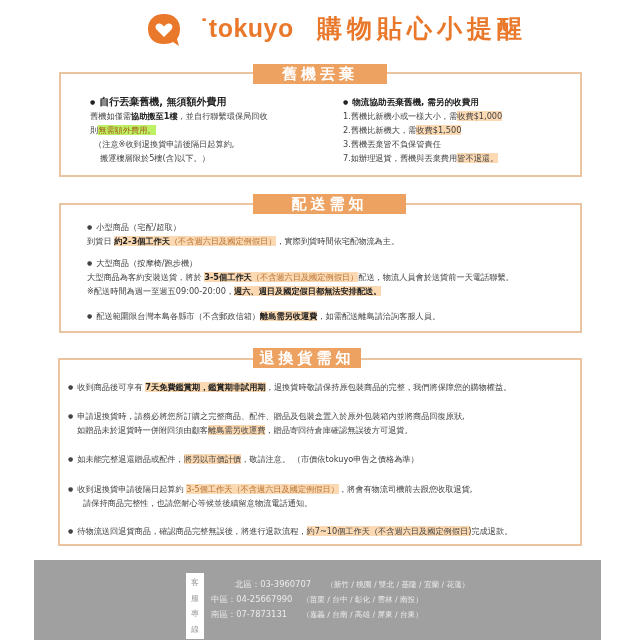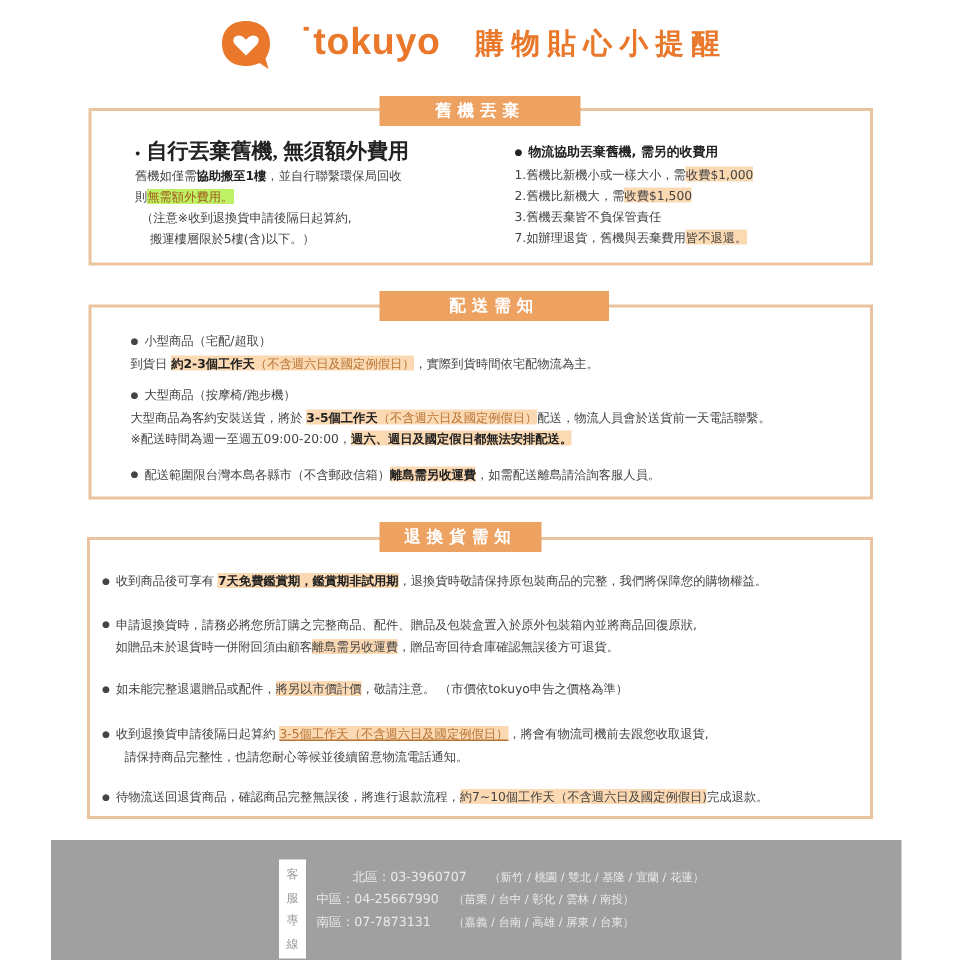--- a/index.html
+++ b/index.html
@@ -3,24 +3,24 @@
 <meta charset="utf-8">
 <style>
   * { box-sizing: border-box; margin: 0; padding: 0; }
   html, body { width: 640px; height: 640px; background: #ffffff; overflow: hidden; }
   body { position: relative; font-family: "DejaVu Sans", "Liberation Sans", sans-serif; color: #3a3a3a; }
 
   .header { position: absolute; left: 0; top: 0; width: 596px; height: 60px; }
   .logo-icon { position: absolute; left: 146px; top: 12px; width: 36px; height: 36px; }
   .brand { position: absolute; left: 200px; top: 13px; font-family: "Liberation Sans", sans-serif; font-weight: bold; font-size: 25px; color: #e9782b; letter-spacing: 0.5px; line-height: 30px; }
   .brand .dot { font-size: 25px; }
-  .title { position: absolute; left: 317px; top: 16px; font-size: 19px; font-weight: bold; color: #e9782b; letter-spacing: 5px; line-height: 26px; }
+  .title { position: absolute; left: 317px; top: 16px; font-size: 25px; font-weight: bold; color: #e9782b; letter-spacing: 5px; line-height: 26px; }
 
   .box { position: absolute; border: 2px solid #eac3a0; background: #fff; }
-  .pill { position: absolute; background: #eea262; color: #fff; font-size: 11px; font-weight: bold; letter-spacing: 4px; text-align: center; line-height: 20px; height: 20px; }
+  .pill { position: absolute; background: #eea262; color: #fff; font-size: 15px; font-weight: bold; letter-spacing: 4px; text-align: center; line-height: 20px; height: 20px; }
 
   .txt { position: absolute; font-size: 8.2px; line-height: 14px; color: #444; white-space: nowrap; }
   .b { font-weight: bold; color: #222; }
   .hl { background: #fbd9b3; }
   .hl-o { background: #bef264; color: #c9752b; }
   .bullet::before { content: "●"; font-size: 6px; margin-right: 4px; vertical-align: 1px; }
 
   .footer { position: absolute; left: 34px; top: 560px; width: 567px; height: 80px; background: #a0a0a0; }
   .cs-tag { position: absolute; left: 152px; top: 13px; width: 18px; height: 66px; background: #fff; color: #999; font-size: 8px; line-height: 15.5px; text-align: center; padding-top: 2px; }
   .footer-line { position: absolute; left: 177px; font-size: 8.4px; color: #eaeaea; white-space: nowrap; line-height: 14px; }
@@ -34,21 +34,21 @@
     <path d="M18 25 L11 18 C9 16 9 13 11.5 12 C13.5 11 16 12 18 14.5 C20 12 22.5 11 24.5 12 C27 13 27 16 25 18 Z" fill="#ffffff"></path>
   </svg>
   <div class="brand"><span class="dot">˙</span><span>tokuyo</span></div>
   <div class="title">購物貼心小提醒</div>
 </div>
 
 <div class="box" style="left:59px; top:72px; width:523px; height:105px;"></div>
 <div class="pill" style="left:253px; top:64px; width:134px;">舊機丟棄</div>
 
 <div class="txt" style="left:90px; top:95px;">
-  <div class="b bullet" style="font-size:14px;font-family:Liberation Serif, serif;">自行丟棄舊機, 無須額外費用</div>
+  <div class="b bullet" style="font-size:10px;">自行丟棄舊機, 無須額外費用</div>
   <div><span>舊機如僅需</span><span class="b">協助搬至1樓</span><span>，並自行聯繫環保局回收</span></div>
   <div><span>則</span><span class="hl-o" style="color:#a35a1c;">無需額外費用。</span></div>
   <div style="padding-left:4px;">（注意※收到退換貨申請後隔日起算約,</div>
   <div style="padding-left:10px;">搬運樓層限於5樓(含)以下。）</div>
 </div>
 
 <div class="txt" style="left:343px; top:95px;">
   <div class="b bullet" style="font-size:8.6px;">物流協助丟棄舊機, 需另的收費用</div>
   <div><span>1.舊機比新機小或一樣大小，需</span><span class="hl">收費$1,000</span></div>
   <div><span>2.舊機比新機大，需</span><span class="hl">收費$1,500</span></div>
@@ -84,21 +84,21 @@
 <div class="txt" style="left:68px; top:409px;">
   <div class="bullet">申請退換貨時，請務必將您所訂購之完整商品、配件、贈品及包裝盒置入於原外包裝箱內並將商品回復原狀,</div>
   <div style="padding-left:9px;"><span>如贈品未於退貨時一併附回須由顧客</span><span class="hl">離島需另收運費</span><span>，贈品寄回待倉庫確認無誤後方可退貨。</span></div>
 </div>
 
 <div class="txt" style="left:68px; top:452px;">
   <div class="bullet"><span>如未能完整退還贈品或配件，</span><span class="hl">將另以市價計價</span><span>，敬請注意。 （市價依tokuyo申告之價格為準）</span></div>
 </div>
 
 <div class="txt" style="left:68px; top:482px;">
-  <div class="bullet"><span>收到退換貨申請後隔日起算約 </span><span class="hl" style="color:#b87436;text-decoration:underline;">3-5個工作天（不含週六日及國定例假日）</span><span>，將會有物流司機前去跟您收取退貨,</span></div>
+  <div class="bullet"><span>收到退換貨申請後隔日起算約 </span><span class="hl" style="color:#b87436;">3-5個工作天（不含週六日及國定例假日）</span><span>，將會有物流司機前去跟您收取退貨,</span></div>
   <div style="padding-left:15px;">請保持商品完整性，也請您耐心等候並後續留意物流電話通知。</div>
 </div>
 
 <div class="txt" style="left:68px; top:524px;">
   <div class="bullet"><span>待物流送回退貨商品，確認商品完整無誤後，將進行退款流程，</span><span class="hl">約7~10個工作天（不含週六日及國定例假日)</span><span>完成退款。</span></div>
 </div>
 
 <div class="footer">
   <div class="cs-tag">
     <div>客</div>

